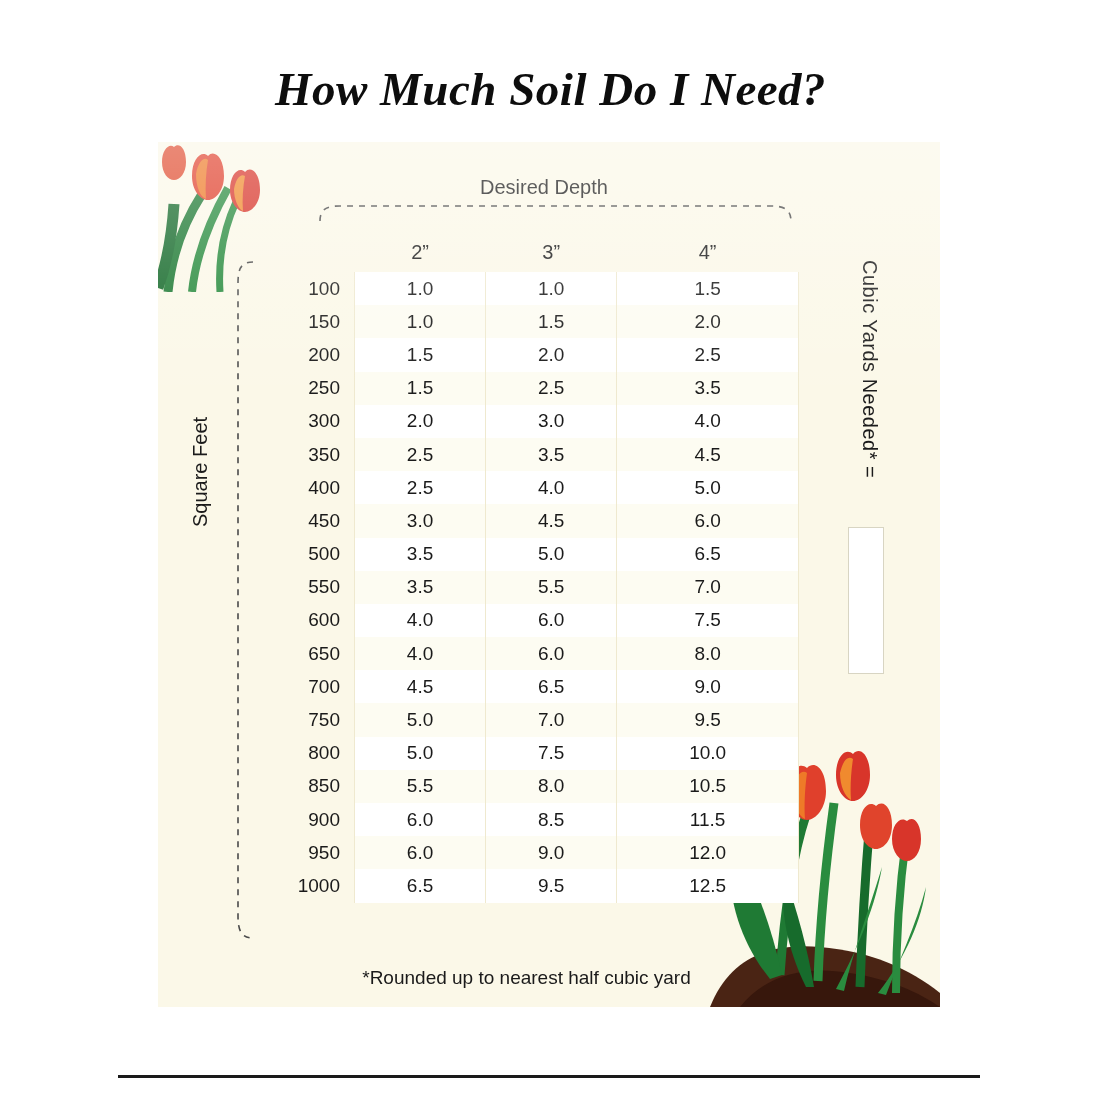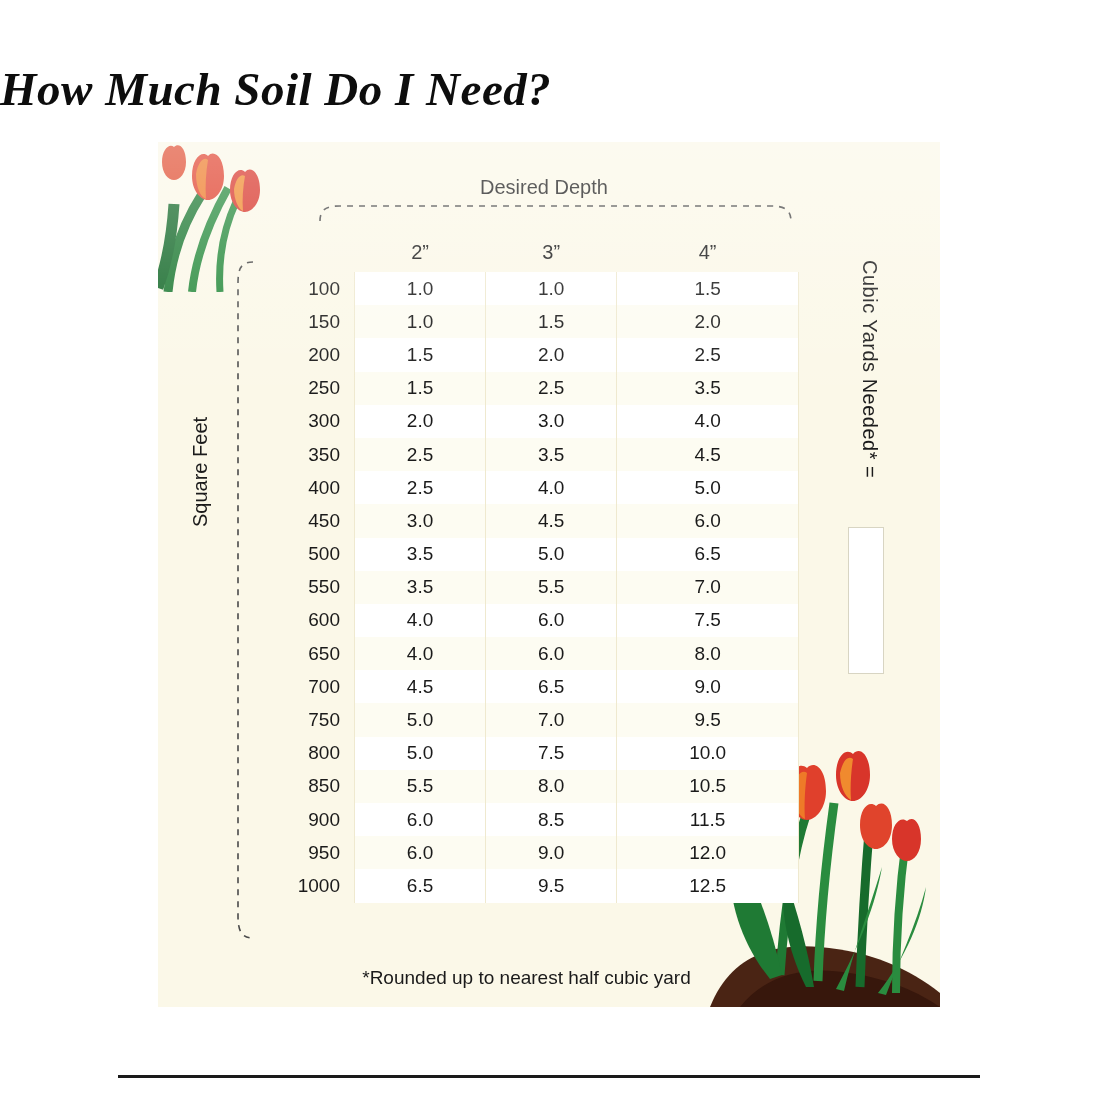--- a/index.html
+++ b/index.html
@@ -14,20 +14,21 @@
     font-family: "Liberation Sans", sans-serif;
     overflow: hidden;
   }
 
   
   .page-title {
     position: absolute;
     top: 62px;
     left: 0;
     width: 1101px;
+    text-align: center;
     font-family: "Liberation Serif", serif;
     font-style: italic;
     font-weight: bold;
     font-size: 47px;
     color: #0d0d0d;
     letter-spacing: 0.5px;
   }
 
   
   .sheet {

